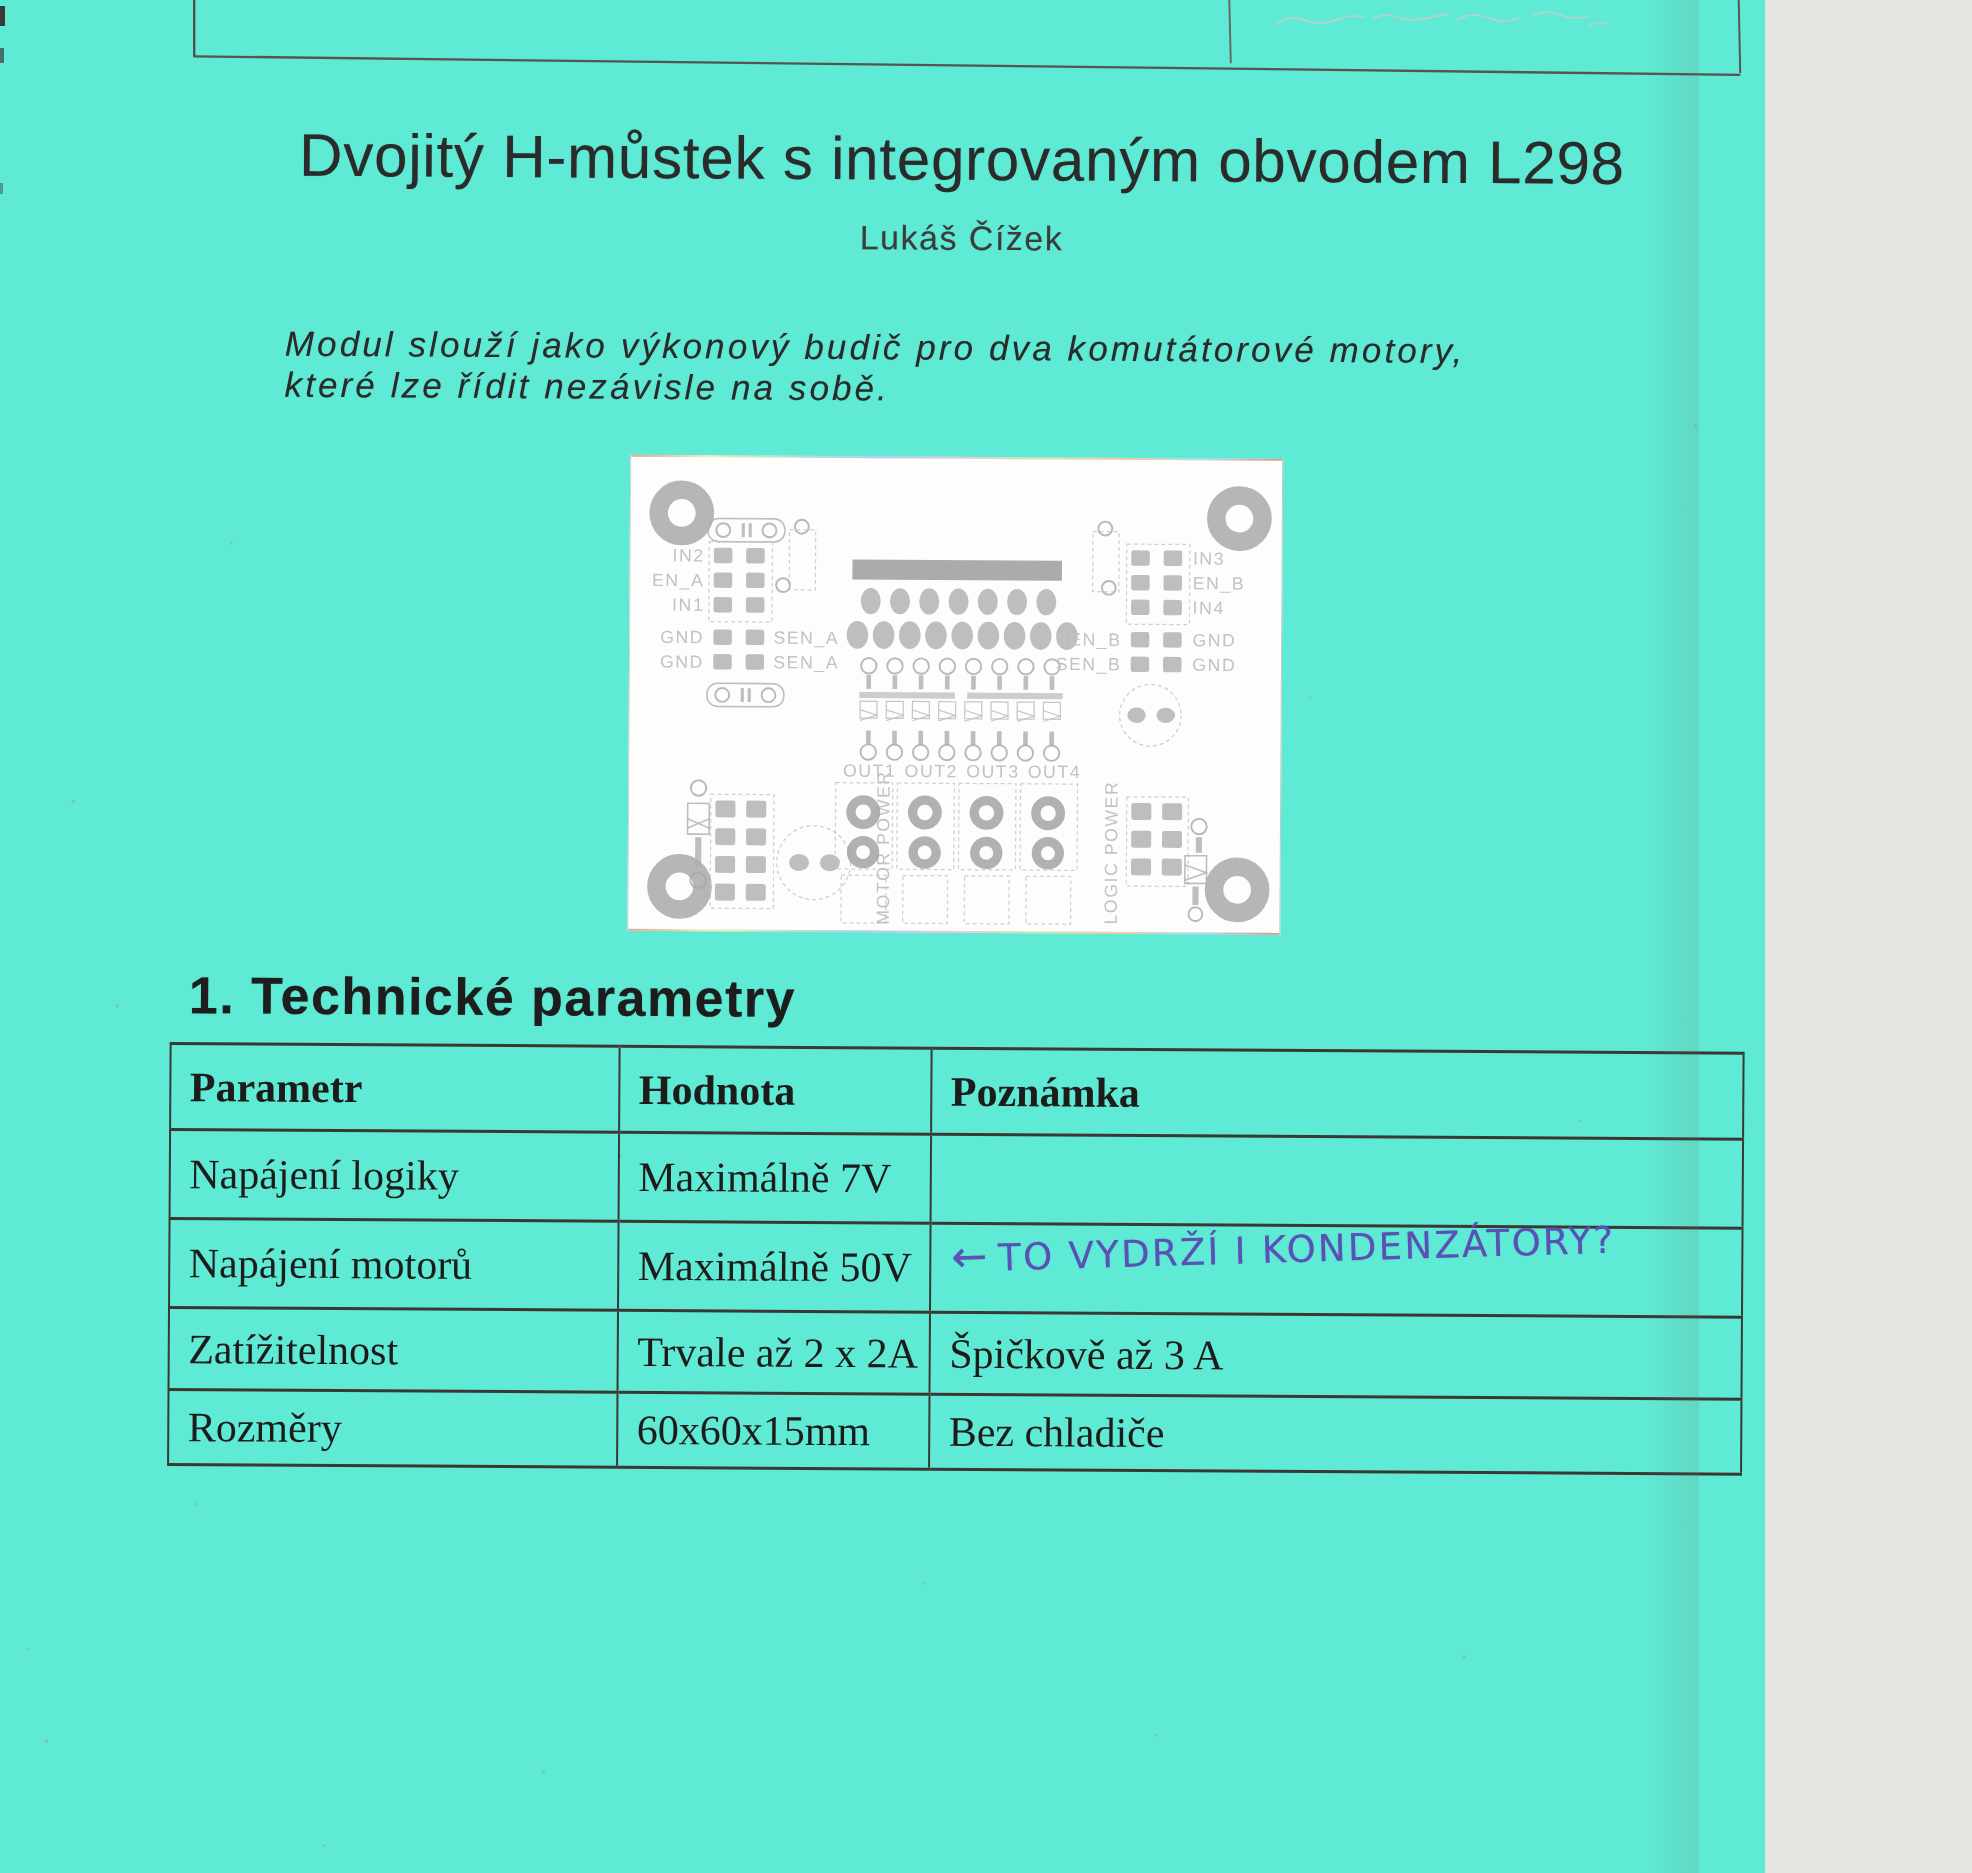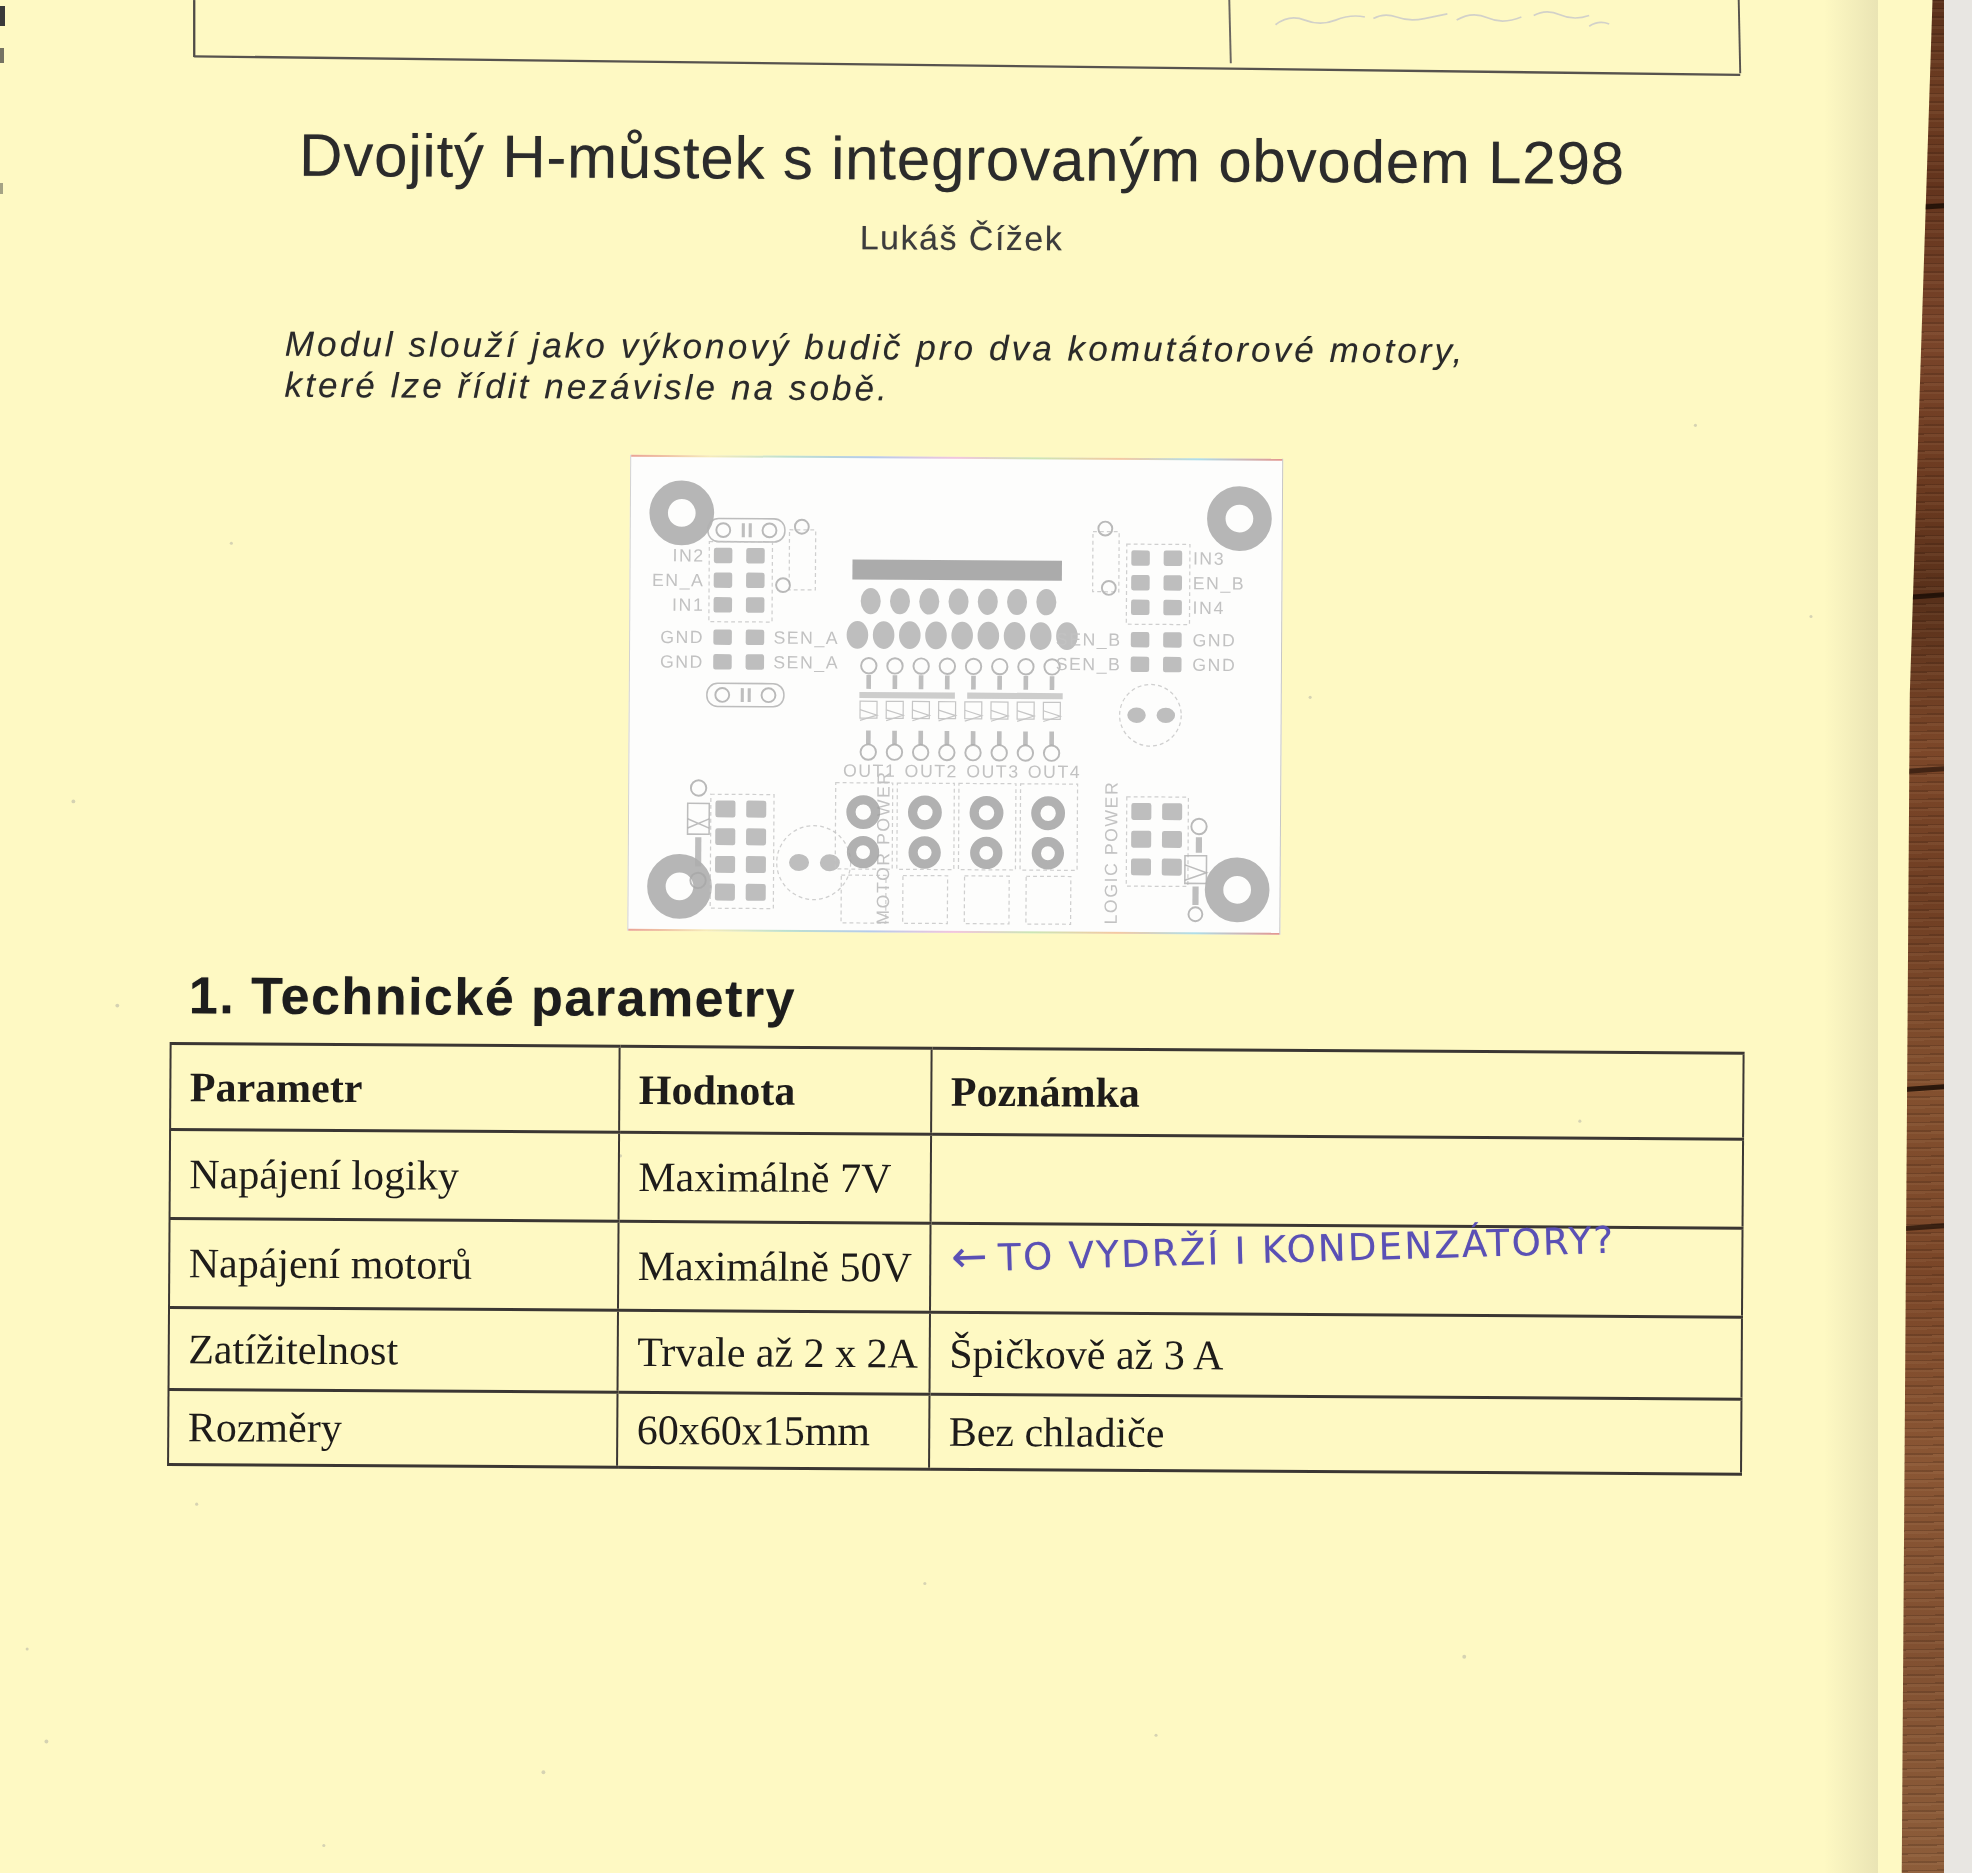--- a/index.html
+++ b/index.html
@@ -1,16 +1,16 @@
 <!DOCTYPE html>
 <html style="font-size:12.3px"><head>
 <meta charset="utf-8">
 <style>
   html,body{margin:0;padding:0;background:#e8e6e2;}
-  #page{position:relative;width:1944px;height:1874px;background:#fef9c3;overflow:hidden;
+  #page{position:relative;width:1765px;height:1874px;background:#5eead4;overflow:hidden;
         font-family:"Liberation Sans", sans-serif;color:#262626;}
   
   #edge-marks div{position:absolute;background:#3a3a3a;}
   #noise-layer{position:absolute;left:0;top:0;pointer-events:none;}
   
   #content{position:absolute;left:0;top:0;width:1973px;height:1874px;
            transform:rotate(0.35deg);transform-origin:170px 0;}
   
   .doc-title{position:absolute;left:0;top:120px;width:1926px;text-align:center;
              font-size:60px;letter-spacing:0.8px;color:#2b2b2b;font-weight:400;

